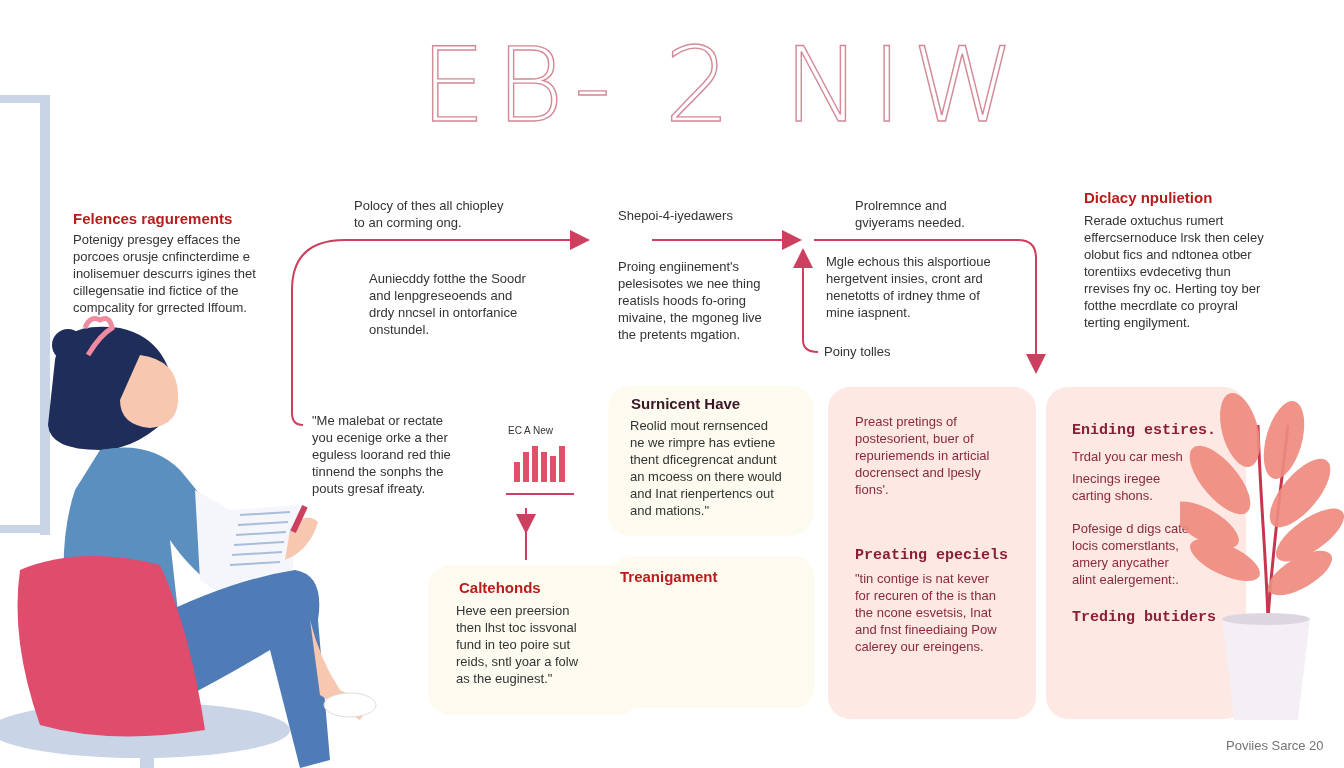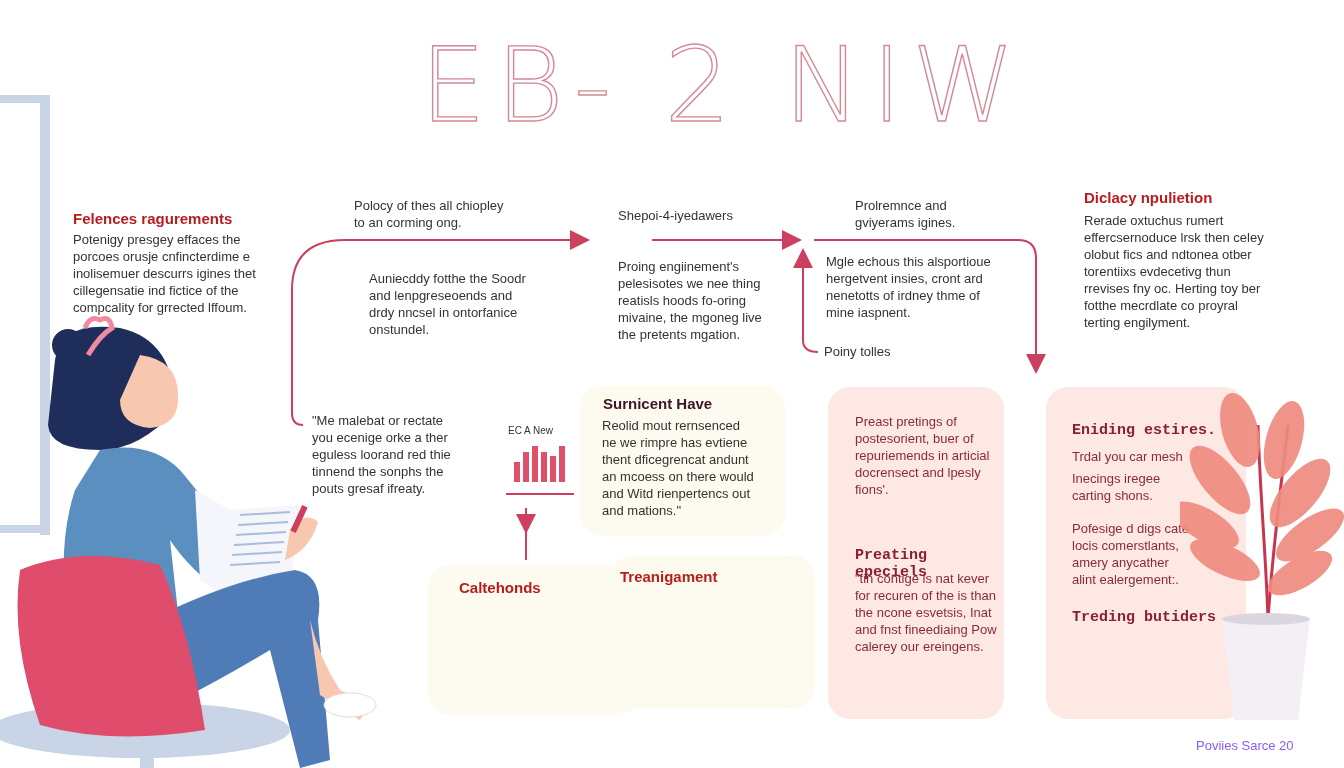--- a/index.html
+++ b/index.html
@@ -13,21 +13,21 @@
     white-space: nowrap; line-height: 110px;
   }
   .h { font-weight: 700; font-size: 15px; color: #b91c1c; }
   .t { font-size: 13px; line-height: 17px; color: #333; }
   .tm { font-size: 13px; line-height: 17px; color: #8a2a3e; }
   .hm { font-weight: 700; font-size: 15px; color: #8a1f38; font-family: Liberation Mono, monospace; }
   .card { position: absolute; border-radius: 22px; }
   .card-cream { background: #fdfbef; }
   .card-pink { background: #fde8e4; }
   .para { white-space: pre-line; }
-  .footer { position: absolute; left: 1196px; top: 738px; font-size: 13px; color: #8b5cf6; white-space: nowrap; text-align: right; }
+  .footer { position: absolute; left: 1226px; top: 738px; font-size: 13px; color: #737373; white-space: nowrap; text-align: right; }
 </style>
 </head>
 <body>
 
 <div class="title">EB- 2 NIW</div>
 
 <svg class="abs" style="left:0;top:95px" width="60" height="450">
   <rect x="0" y="0" width="50" height="8" fill="#c9d4e6"></rect>
   <rect x="40" y="0" width="10" height="440" fill="#c9d4e6"></rect>
   <rect x="0" y="430" width="50" height="8" fill="#c9d4e6"></rect>
@@ -66,21 +66,21 @@
 and lenpgreseoends and
 drdy nncsel in ontorfanice
 onstundel.</div>
 <div class="abs t" style="left:618px;top:207px">Shepoi-4-iyedawers</div>
 <div class="abs t para" style="left:618px;top:258px">Proing engiinement's
 pelesisotes we nee thing
 reatisls hoods fo-oring
 mivaine, the mgoneg live
 the pretents mgation.</div>
 <div class="abs t para" style="left:855px;top:197px">Prolremnce and
-gviyerams igines.</div>
+gviyerams needed.</div>
 <div class="abs t para" style="left:826px;top:253px">Mgle echous this alsportioue
 hergetvent insies, cront ard
 nenetotts of irdney thme of
 mine iaspnent.</div>
 <div class="abs t" style="left:824px;top:343px">Poiny tolles</div>
 <div class="abs t para" style="left:312px;top:412px">"Me malebat or rectate
 you ecenige orke a ther
 eguless loorand red thie
 tinnend the sonphs the
 pouts gresaf ifreaty.</div>
@@ -97,39 +97,44 @@
 
 <div class="abs h" style="left:1084px;top:189px">Diclacy npulietion</div>
 <div class="abs t para" style="left:1084px;top:212px;width:220px">Rerade oxtuchus rumert
 effercsernoduce lrsk then celey
 olobut fics and ndtonea otber
 torentiixs evdecetivg thun
 rrevises fny oc. Herting toy ber
 fotthe mecrdlate co proyral
 terting engilyment.</div>
 
-<div class="card card-cream" style="left:580px;top:386px;width:205px;height:150px">
+<div class="card card-cream" style="left:608px;top:386px;width:205px;height:150px">
   <div class="abs h" style="left:23px;top:9px;color:#3a1626">Surnicent Have</div>
   <div class="abs t para" style="left:22px;top:31px">Reolid mout rernsenced
 ne we rimpre has evtiene
 thent dficegrencat andunt
 an mcoess on there would
-and Witd rienpertencs out
+and Inat rienpertencs out
 and mations."</div>
 </div>
 
 <div class="card card-cream" style="left:428px;top:565px;width:212px;height:150px">
   <div class="abs h" style="left:31px;top:14px">Caltehonds</div>
+  <div class="abs t para" style="left:28px;top:37px">Heve een preersion
+then lhst toc issvonal
+fund in teo poire sut
+reids, sntl yoar a folw
+as the euginest."</div>
 </div>
 
 <div class="card card-cream" style="left:610px;top:556px;width:205px;height:152px">
   <div class="abs h" style="left:10px;top:12px">Treanigament</div>
 </div>
 
-<div class="card card-pink" style="left:828px;top:387px;width:176px;height:332px">
+<div class="card card-pink" style="left:828px;top:387px;width:208px;height:332px">
   <div class="abs tm para" style="left:27px;top:26px">Preast pretings of
 postesorient, buer of
 repuriemends in articial
 docrensect and lpesly
 fions'.</div>
   <div class="abs hm" style="left:27px;top:160px">Preating epeciels</div>
   <div class="abs tm para" style="left:27px;top:183px">"tin contige is nat kever
 for recuren of the is than
 the ncone esvetsis, Inat
 and fnst fineediaing Pow

